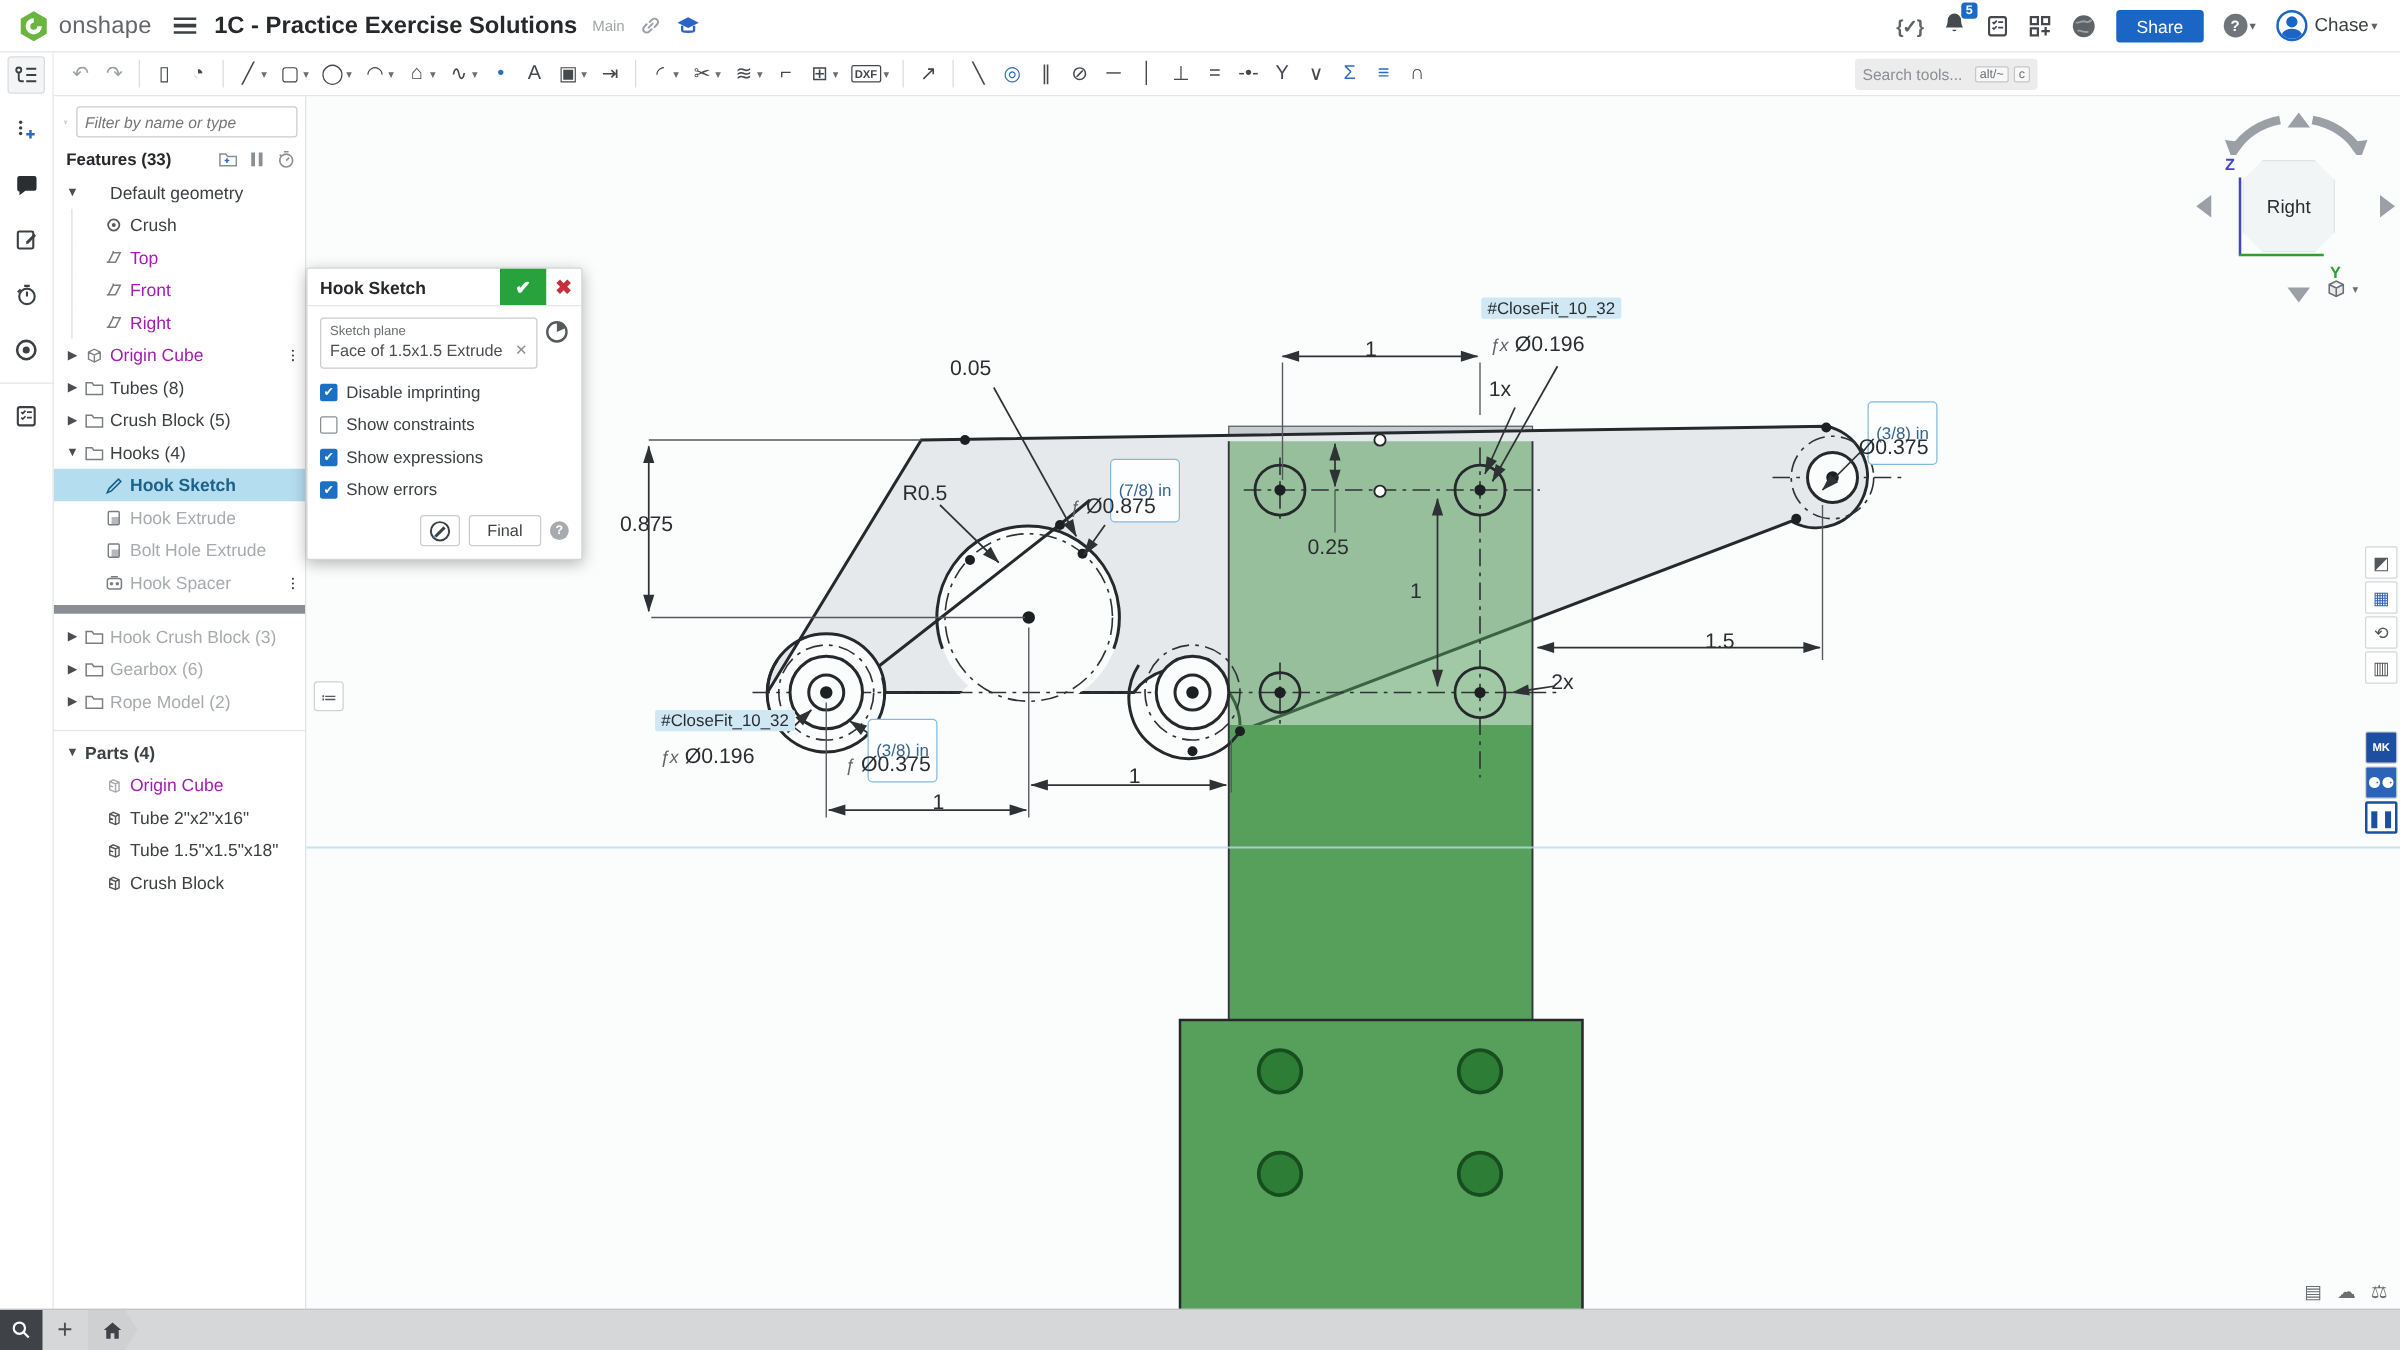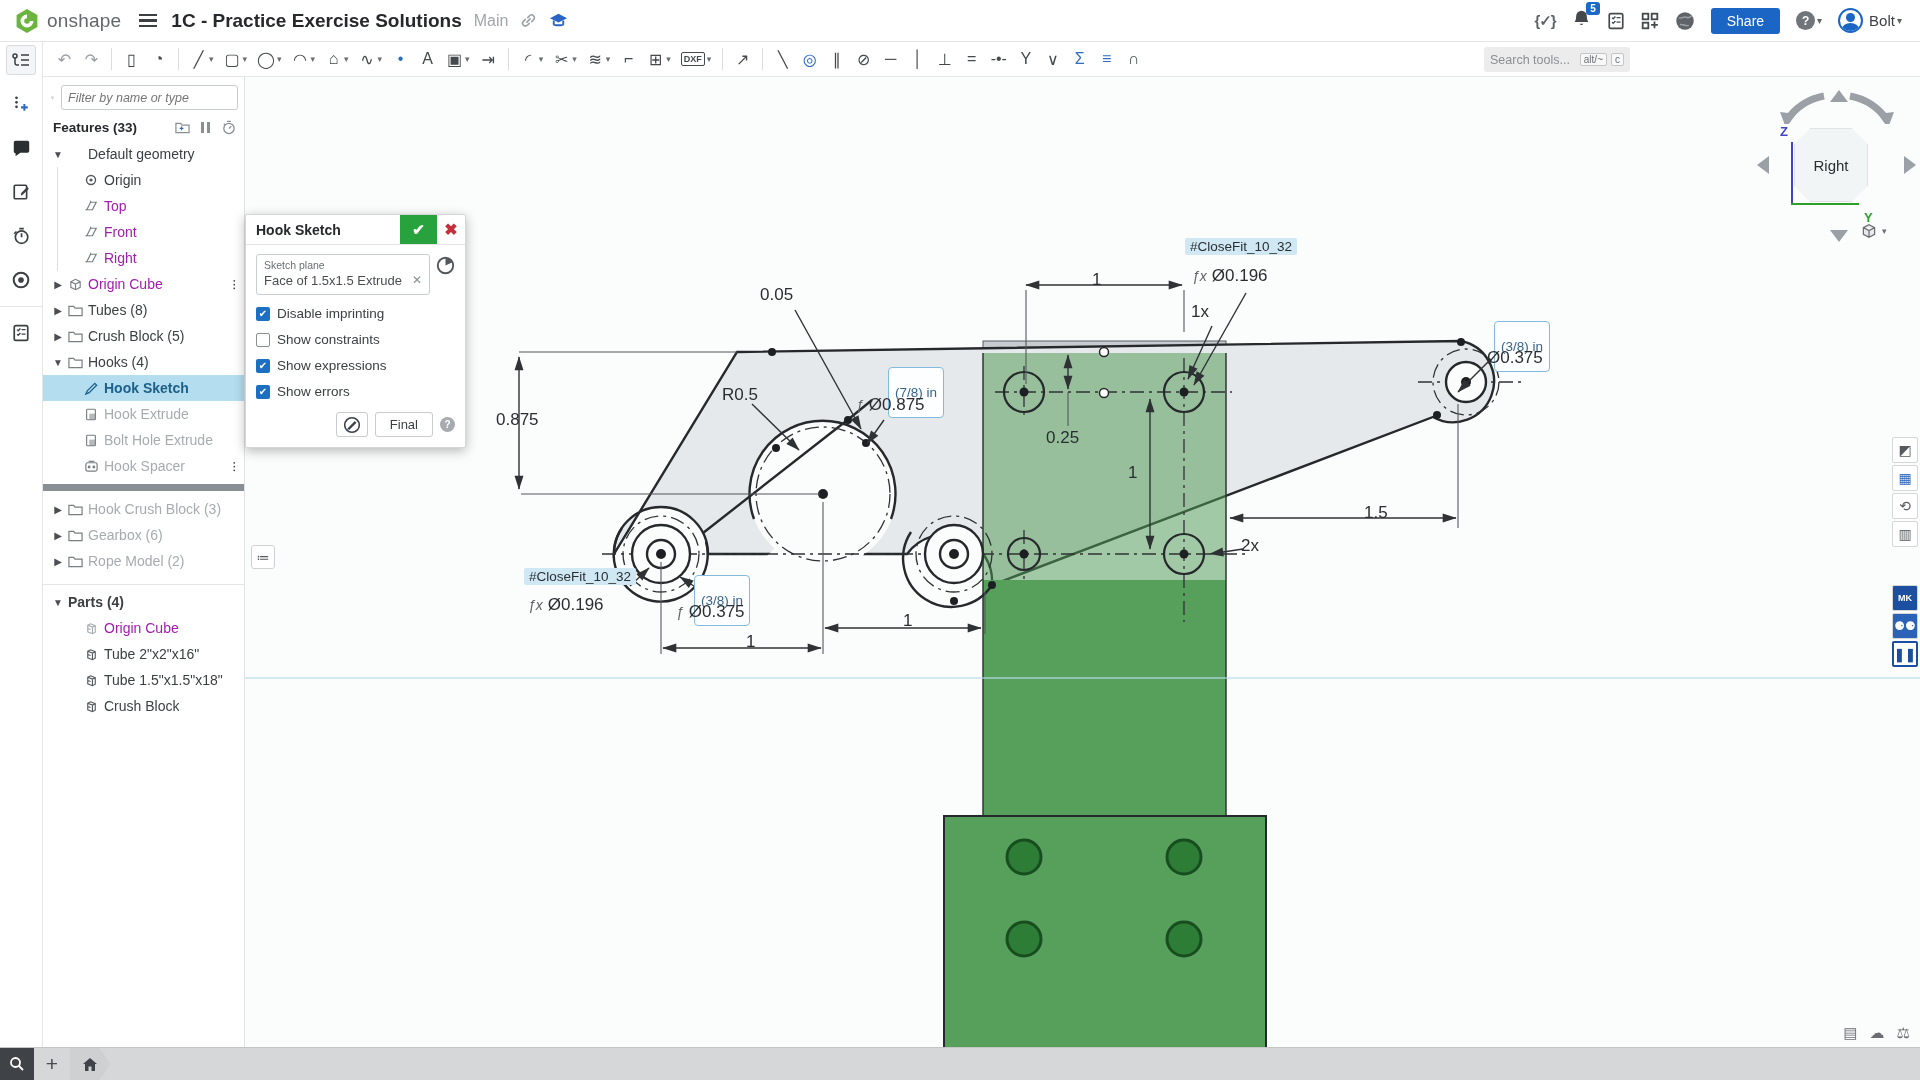--- a/index.html
+++ b/index.html
@@ -8,21 +8,21 @@
   #root { position:relative; width:1920px; height:1080px; }
 
   
   .topbar { position:absolute; left:0; top:0; width:1920px; height:42px; background:#fff;
     border-bottom:1px solid #e3e5e7; display:flex; align-items:center; z-index:30; padding:0 10px; }
   .logo-wrap { display:flex; align-items:center; gap:7px; margin-left:4px; }
   .logo-word { font-size:19px; color:#63676c; letter-spacing:.2px; }
   .hamburger { margin:0 14px 0 18px; cursor:pointer; }
   .hamburger div { width:18px; height:2.5px; background:#3c4043; margin:3px 0; }
   .doc-title { font-size:19px; font-weight:bold; color:#26282b; white-space:nowrap; }
-  .workspace { font-size:16px; color:#a2a6ab; margin-left:12px; }
+  .workspace { font-size:12px; color:#a2a6ab; margin-left:12px; }
   .tb-ic { color:#9aa0a6; font-size:15px; margin-left:12px; }
   .spacer { flex:1; }
   .right-ics { display:flex; align-items:center; gap:16px; margin-right:8px; }
   .braces { color:#5f6368; font-size:15px; font-weight:bold; letter-spacing:-1px; }
   .bell-wrap { position:relative; }
   .badge { position:absolute; top:-7px; right:-9px; background:#1b6ac9; color:#fff; font-size:10px;
     font-weight:bold; padding:1px 4px; border-radius:3px; }
   .share-btn { background:#1b66c4; color:#fff; font-size:14px; padding:5px 16px; border:none;
     border-radius:3px; cursor:pointer; }
   .help-circ { width:19px; height:19px; border-radius:50%; background:#70757c; color:#fff;
@@ -392,21 +392,21 @@
         <circle cx="8" cy="8" r="7" fill="#5f6368"></circle>
         <path d="M3,5.5 c2,1 4,-1.5 6,-0.5 c1.5,0.8 3,0 4,-1 M4,11 c2,-1 4.5,1.5 7,0.5" stroke="#9aa0a6" stroke-width="1.2" fill="none"></path>
       </svg>
       <button class="share-btn">Share</button>
       <span style="display:flex;align-items:center">
         <span class="help-circ">?</span>
         <span class="caret-sm">▾</span>
       </span>
       <span style="display:flex;align-items:center">
         <span class="avatar"></span>
-        <span class="user-name">Bolt</span>
+        <span class="user-name">Chase</span>
         <span class="caret-sm">▾</span>
       </span>
     </div>
   </header>
 
   <div class="toolbar">
     <div id="tb-buttons" style="display:flex;align-items:center">
         <span class="tbtn mut">
           <span class="g">↶</span>
         </span>
@@ -620,21 +620,21 @@
         </div>
         <div class="trow">
           <div class="guide"></div>
           <span class="car indent1"></span>
           <span class="ticon" style="color: rgb(122, 126, 131);">
             <svg width="14" height="14" viewBox="0 0 14 14">
               <circle cx="7" cy="7" r="4.5" fill="none" stroke="#55585c" stroke-width="1.4"></circle>
               <circle cx="7" cy="7" r="1.6" fill="#55585c"></circle>
             </svg>
           </span>
-          <span class="lbl">Origin</span>
+          <span class="lbl">Crush</span>
         </div>
         <div class="trow muted">
           <div class="guide"></div>
           <span class="car indent1"></span>
           <span class="ticon" style="color: rgb(122, 126, 131);">
             <svg width="15" height="14" viewBox="0 0 16 14">
               <path d="M3,11 L7,3 H13 L9,11 Z" fill="none" stroke="currentColor" stroke-width="1.3"></path>
               <path d="M7,3 v-1.5 M3,11 h-1.5" stroke="currentColor" stroke-width="1.3"></path>
             </svg>
           </span>

